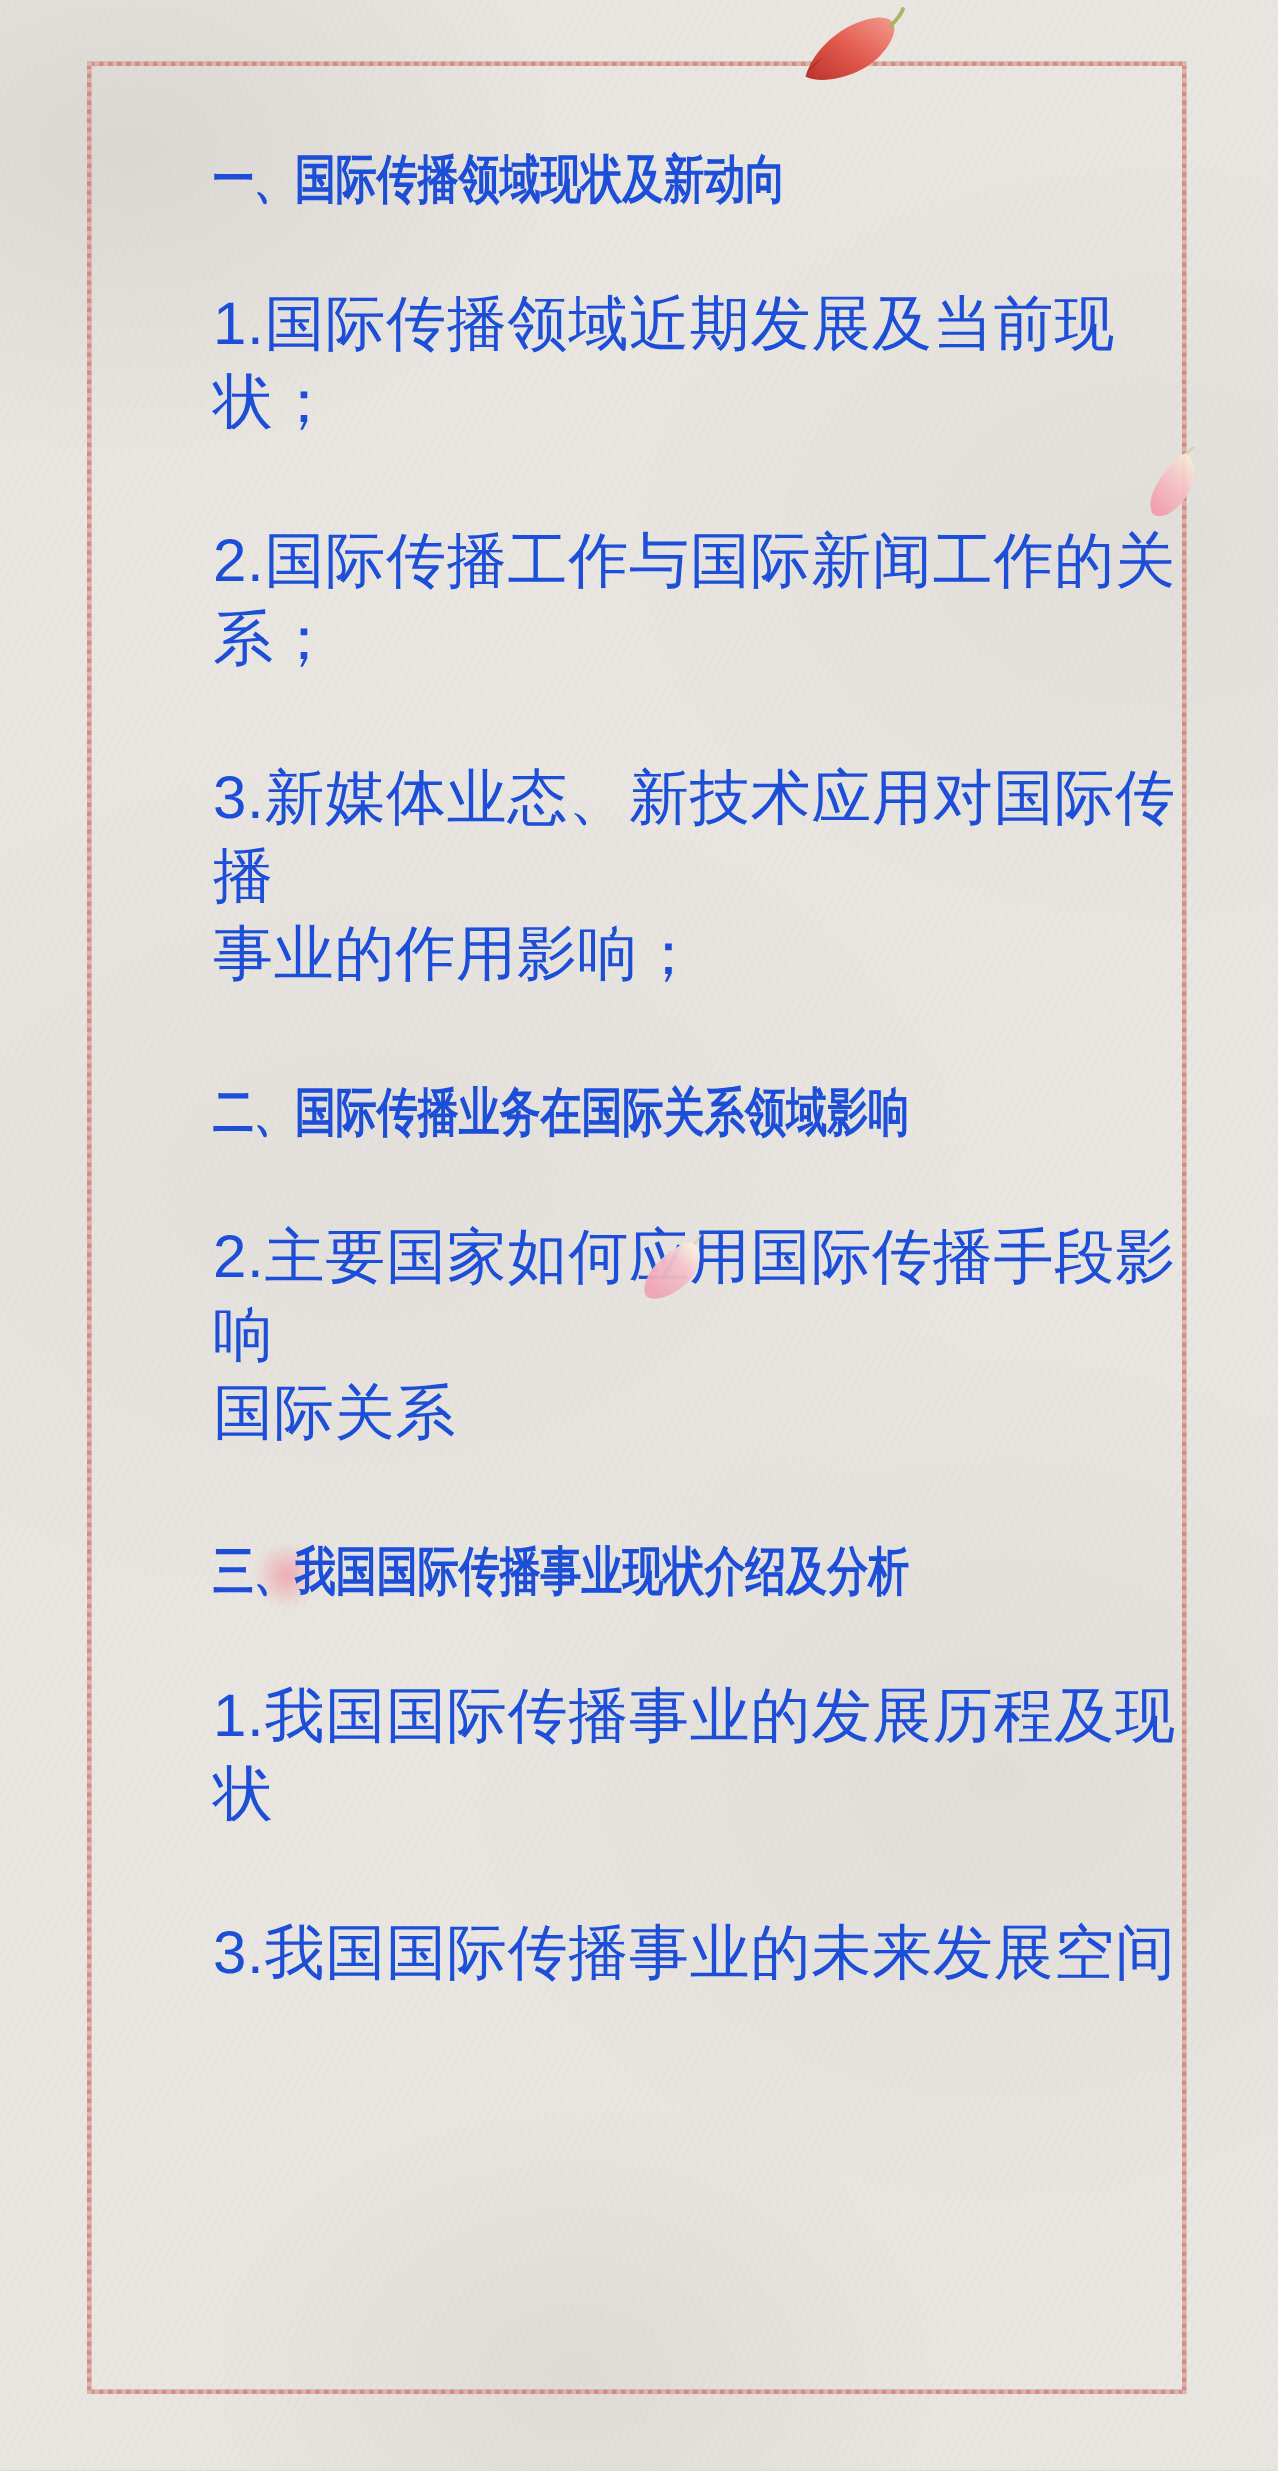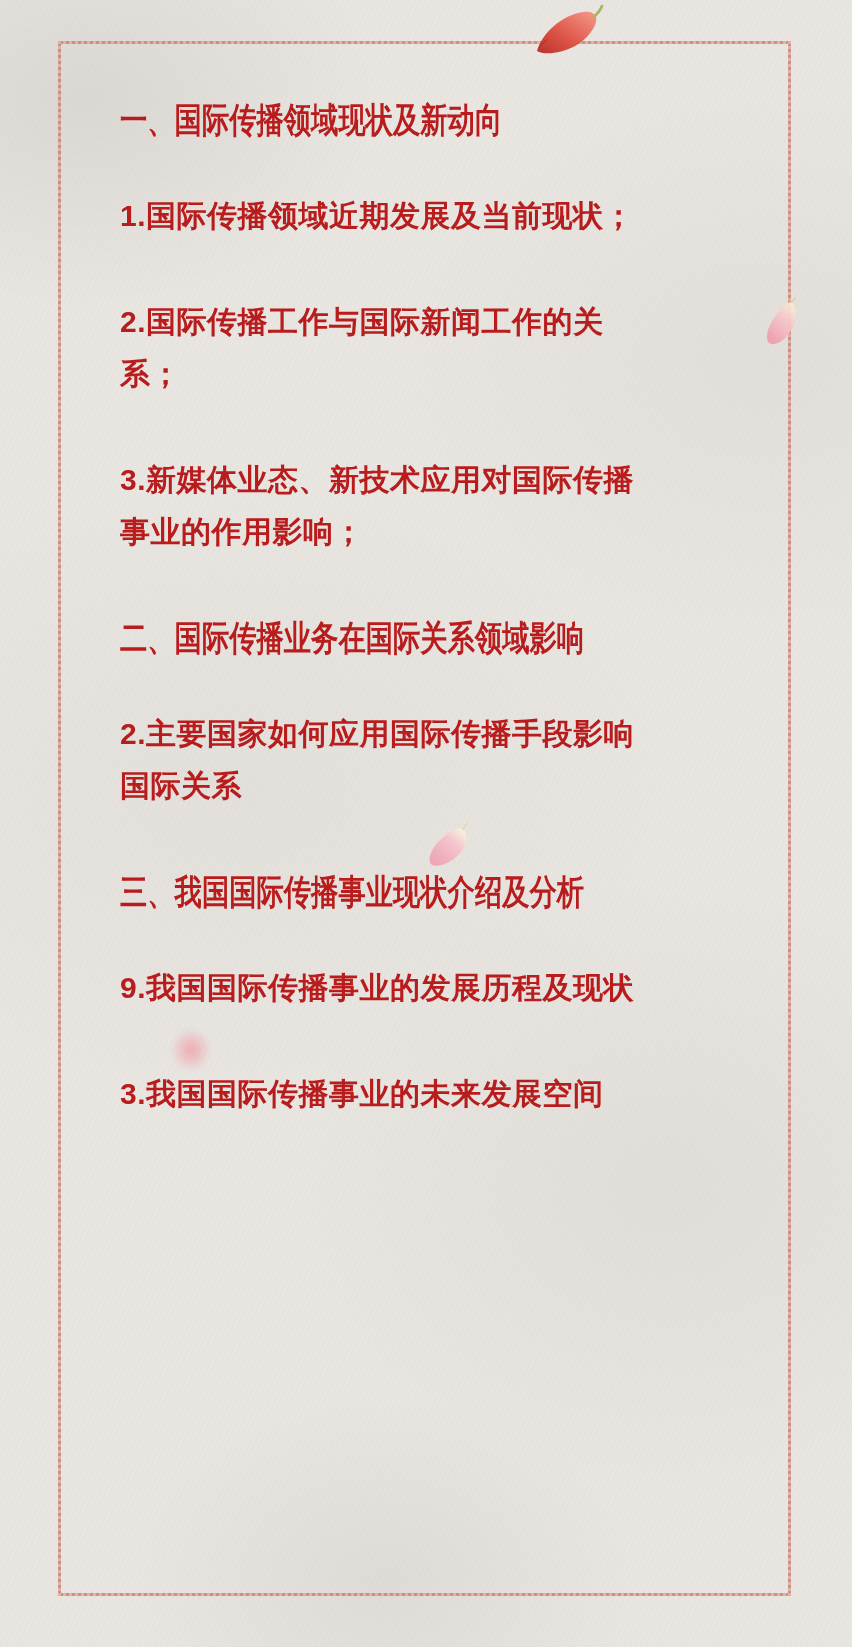--- a/index.html
+++ b/index.html
@@ -28,34 +28,34 @@
     box-sizing:border-box;
     border:3px solid rgba(201,128,118,.85);
     z-index:1;
   }
   
   .frame::after{
     content:"";position:absolute;inset:-3px;pointer-events:none;
     border:3px dotted rgba(240,222,214,.45);
   }
   .content{
-    position:absolute;left:120px;top:94px;width:642px;z-index:2;
-    color:#b91c1c;
+    position:absolute;left:142px;top:94px;width:642px;z-index:2;
+    color:#1d4ed8;
   }
   .heading{
     font-size:35px;font-weight:700;line-height:52px;
     margin:0 0 44px 0;
     white-space:pre-line;
     transform:scaleX(.78);
     transform-origin:left center;
     letter-spacing:0;
     width:128%;
   }
   .item{
-    font-size:30px;font-weight:700;line-height:52px;
+    font-size:40px;font-weight:400;line-height:52px;
     margin:0 0 54px 0;
     white-space:pre-line;
     letter-spacing:.5px;
   }
   .petal{position:absolute;z-index:3;}
   .petal-faint{
     position:absolute;left:170px;top:1028px;width:42px;height:44px;z-index:1;
     background:radial-gradient(closest-side, rgba(240,160,168,.85), rgba(240,160,168,.35) 60%, rgba(240,160,168,0));
     filter:blur(2px);
     border-radius:50%;
@@ -114,17 +114,17 @@
     <div class="item">2.国际传播工作与国际新闻工作的关
 系；</div>
     <div class="item">3.新媒体业态、新技术应用对国际传播
 事业的作用影响；</div>
 
     <div class="heading">二、国际传播业务在国际关系领域影响</div>
     <div class="item">2.主要国家如何应用国际传播手段影响
 国际关系</div>
 
     <div class="heading">三、我国国际传播事业现状介绍及分析</div>
-    <div class="item">9.我国国际传播事业的发展历程及现状</div>
+    <div class="item">1.我国国际传播事业的发展历程及现状</div>
     <div class="item">3.我国国际传播事业的未来发展空间</div>
 
   </div>
 </div>
 
 </body></html>

